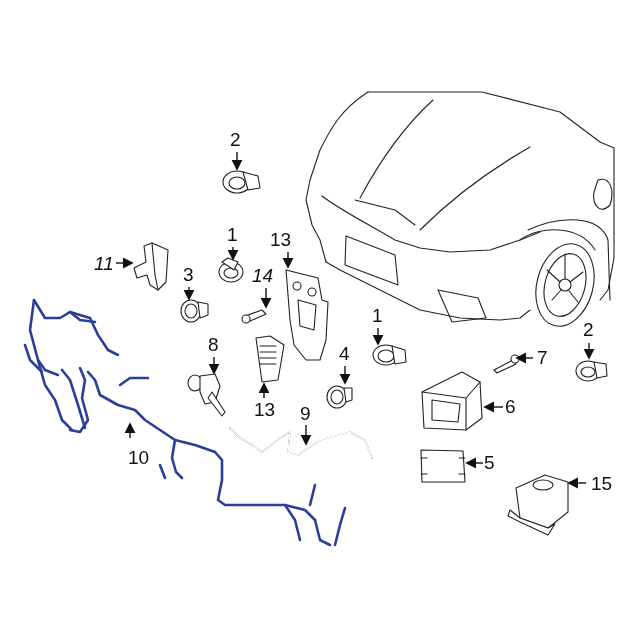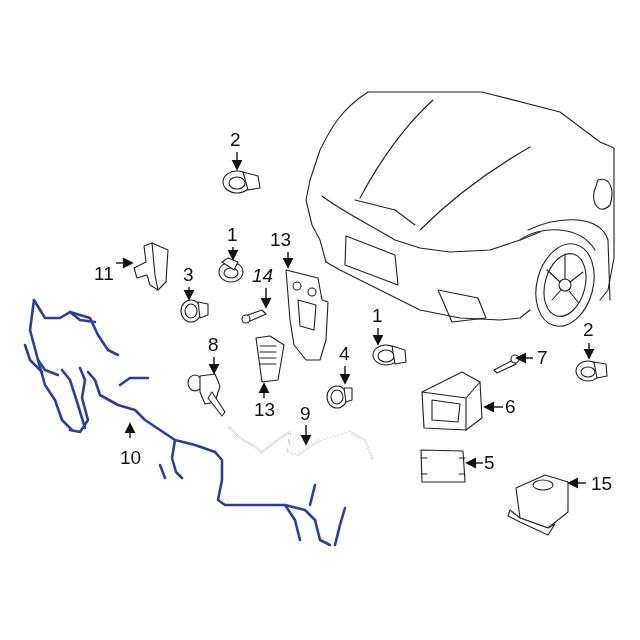--- a/index.html
+++ b/index.html
@@ -163,27 +163,27 @@
     <line class="arr" x1="589" y1="343" x2="589" y2="357" marker-end="url(#ah)"></line>
     <line class="arr" x1="533" y1="358" x2="518" y2="358" marker-end="url(#ah)"></line>
     <line class="arr" x1="503" y1="407" x2="486" y2="407" marker-end="url(#ah)"></line>
     <line class="arr" x1="483" y1="463" x2="468" y2="463" marker-end="url(#ah)"></line>
     <line class="arr" x1="586" y1="483" x2="570" y2="483" marker-end="url(#ah)"></line>
   </g>
 </svg>
 
 <span class="callout" style="left:230px;top:130px;">2</span>
 <span class="callout" style="left:227px;top:225px;">1</span>
-<span class="callout" style="left:94px;top:264px;">11</span>
+<span class="callout" style="left:94px;top:254px;font-style:italic;">11</span>
 <span class="callout" style="left:183px;top:265px;">3</span>
 <span class="callout" style="left:252px;top:266px;font-style:italic;">14</span>
 <span class="callout" style="left:270px;top:230px;">13</span>
 <span class="callout" style="left:372px;top:306px;">1</span>
 <span class="callout" style="left:339px;top:344px;">4</span>
 <span class="callout" style="left:208px;top:335px;">8</span>
 <span class="callout" style="left:254px;top:400px;">13</span>
 <span class="callout" style="left:300px;top:404px;">9</span>
-<span class="callout" style="left:120px;top:448px;">10</span>
+<span class="callout" style="left:128px;top:448px;">10</span>
 <span class="callout" style="left:583px;top:320px;">2</span>
 <span class="callout" style="left:537px;top:348px;">7</span>
 <span class="callout" style="left:505px;top:397px;">6</span>
 <span class="callout" style="left:484px;top:453px;">5</span>
 <span class="callout" style="left:591px;top:474px;">15</span>
 
 </body></html>

